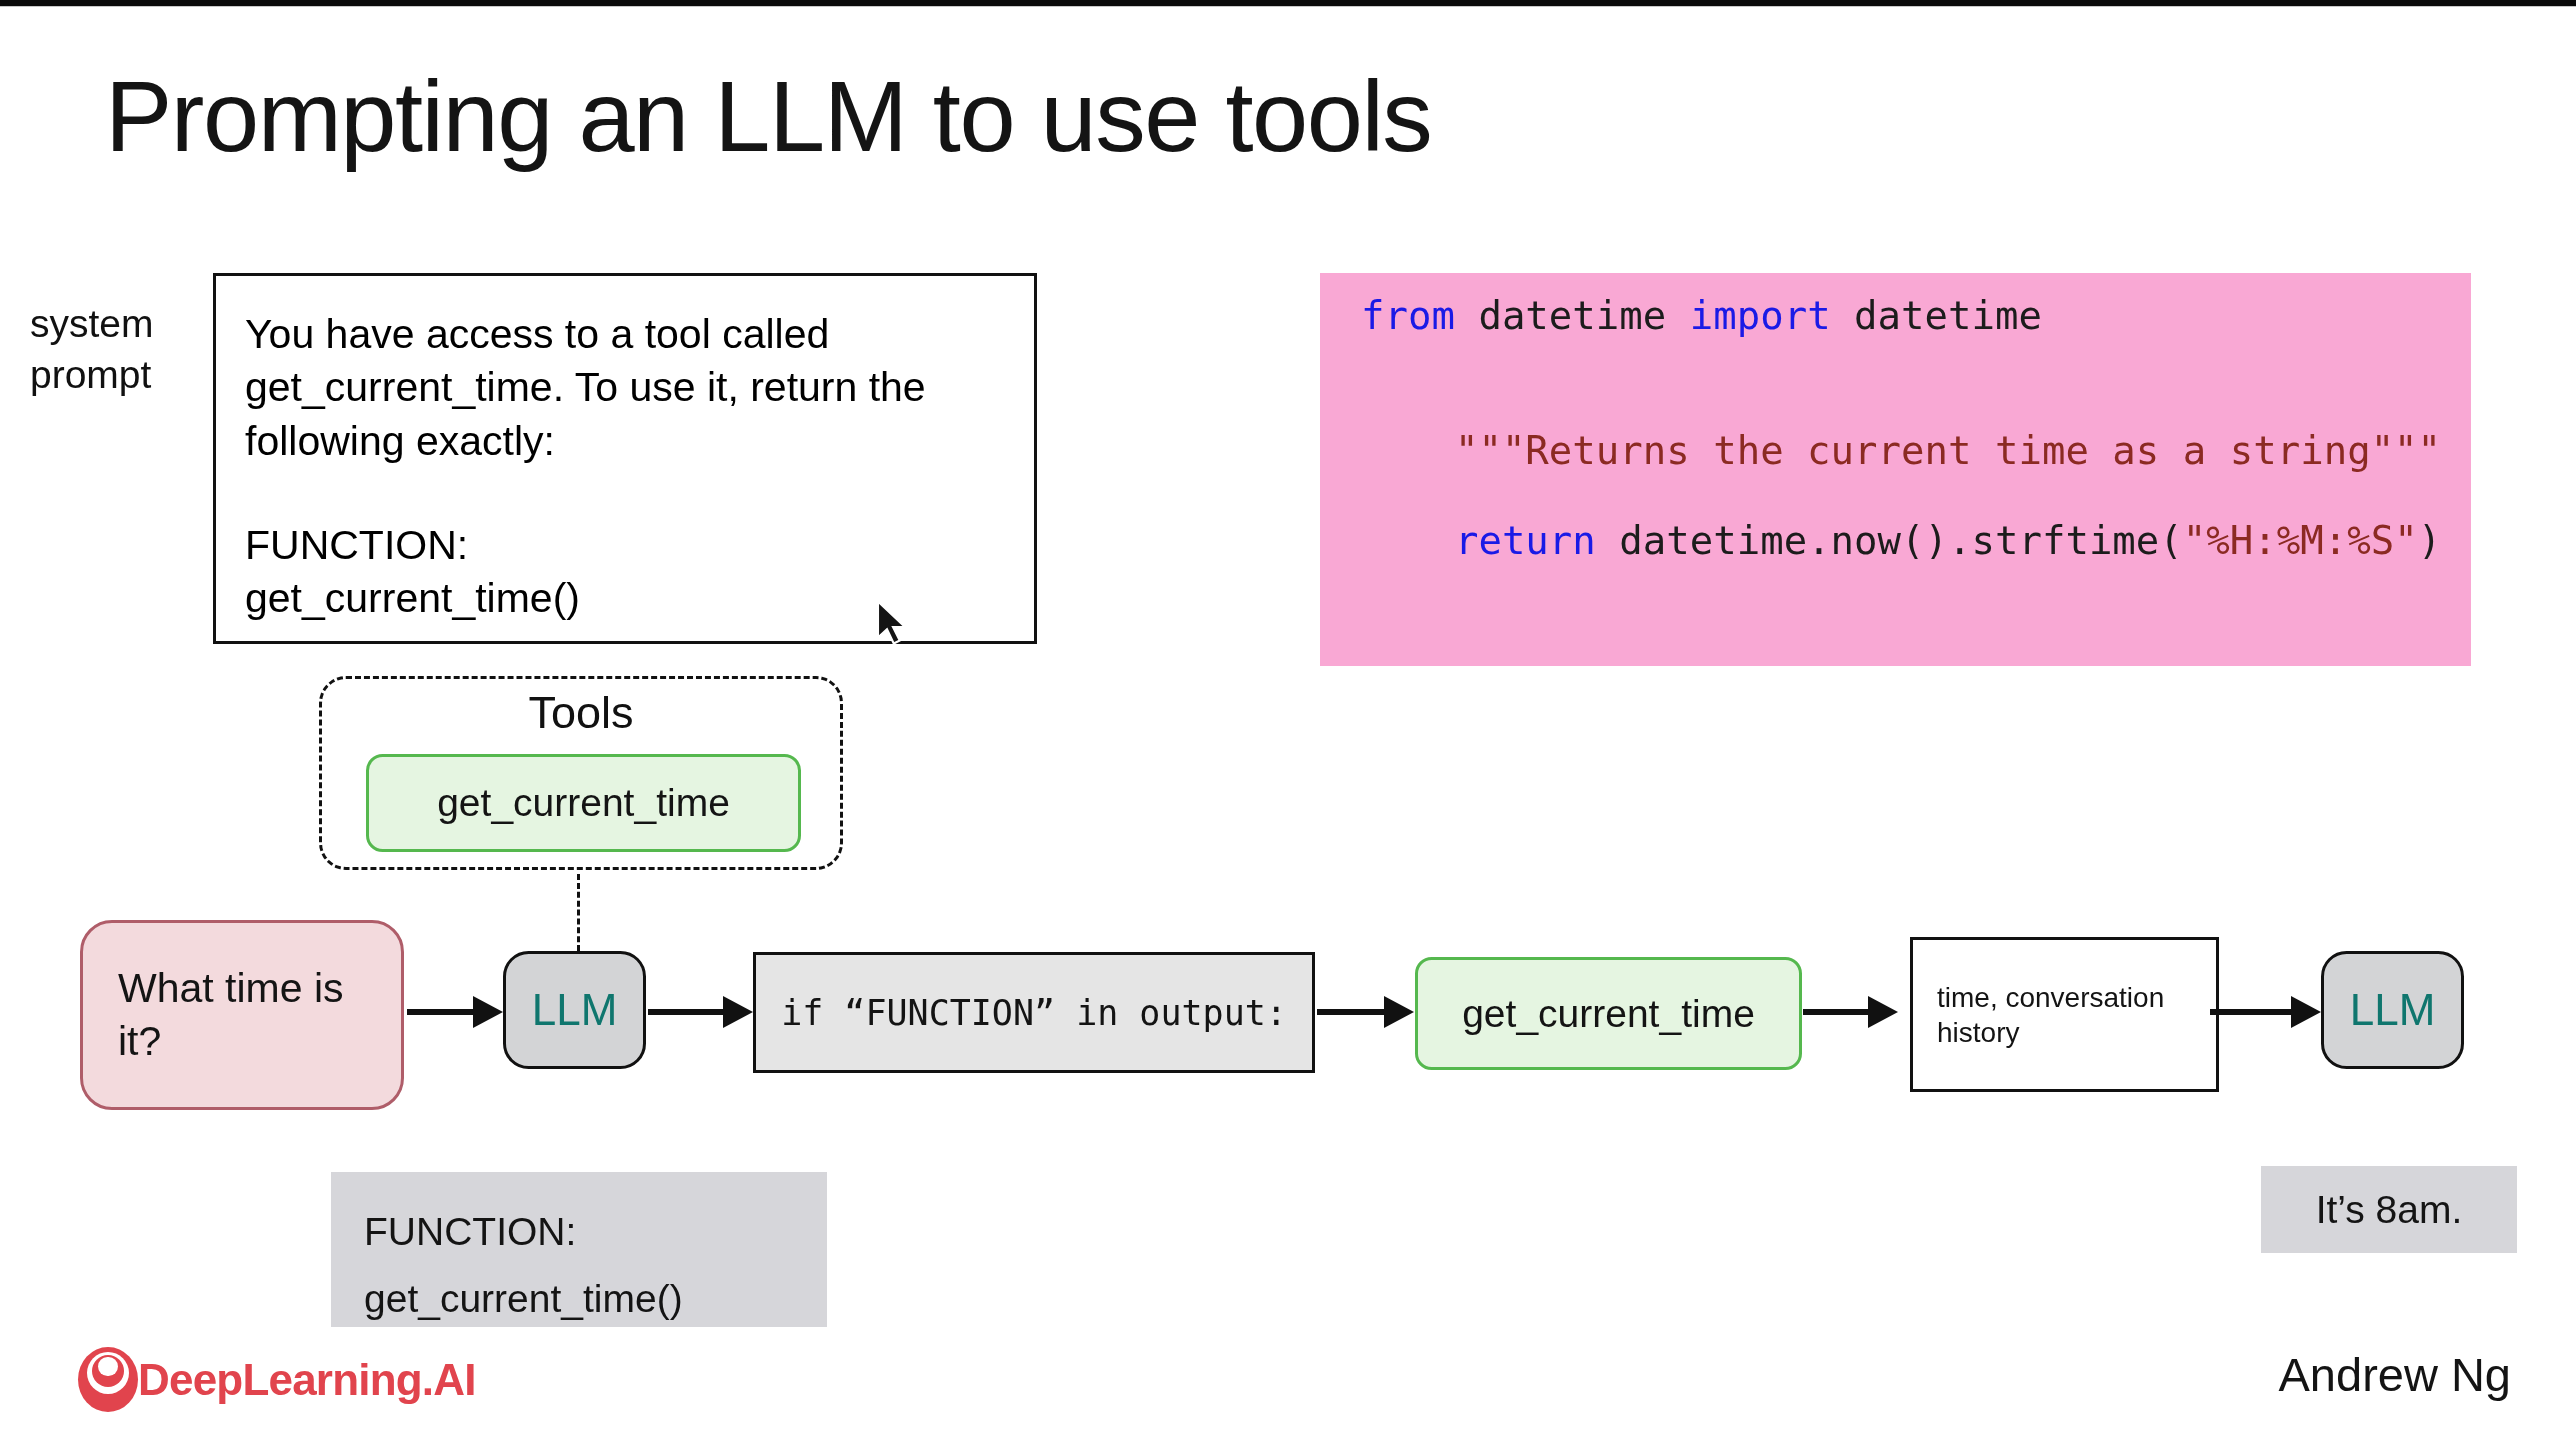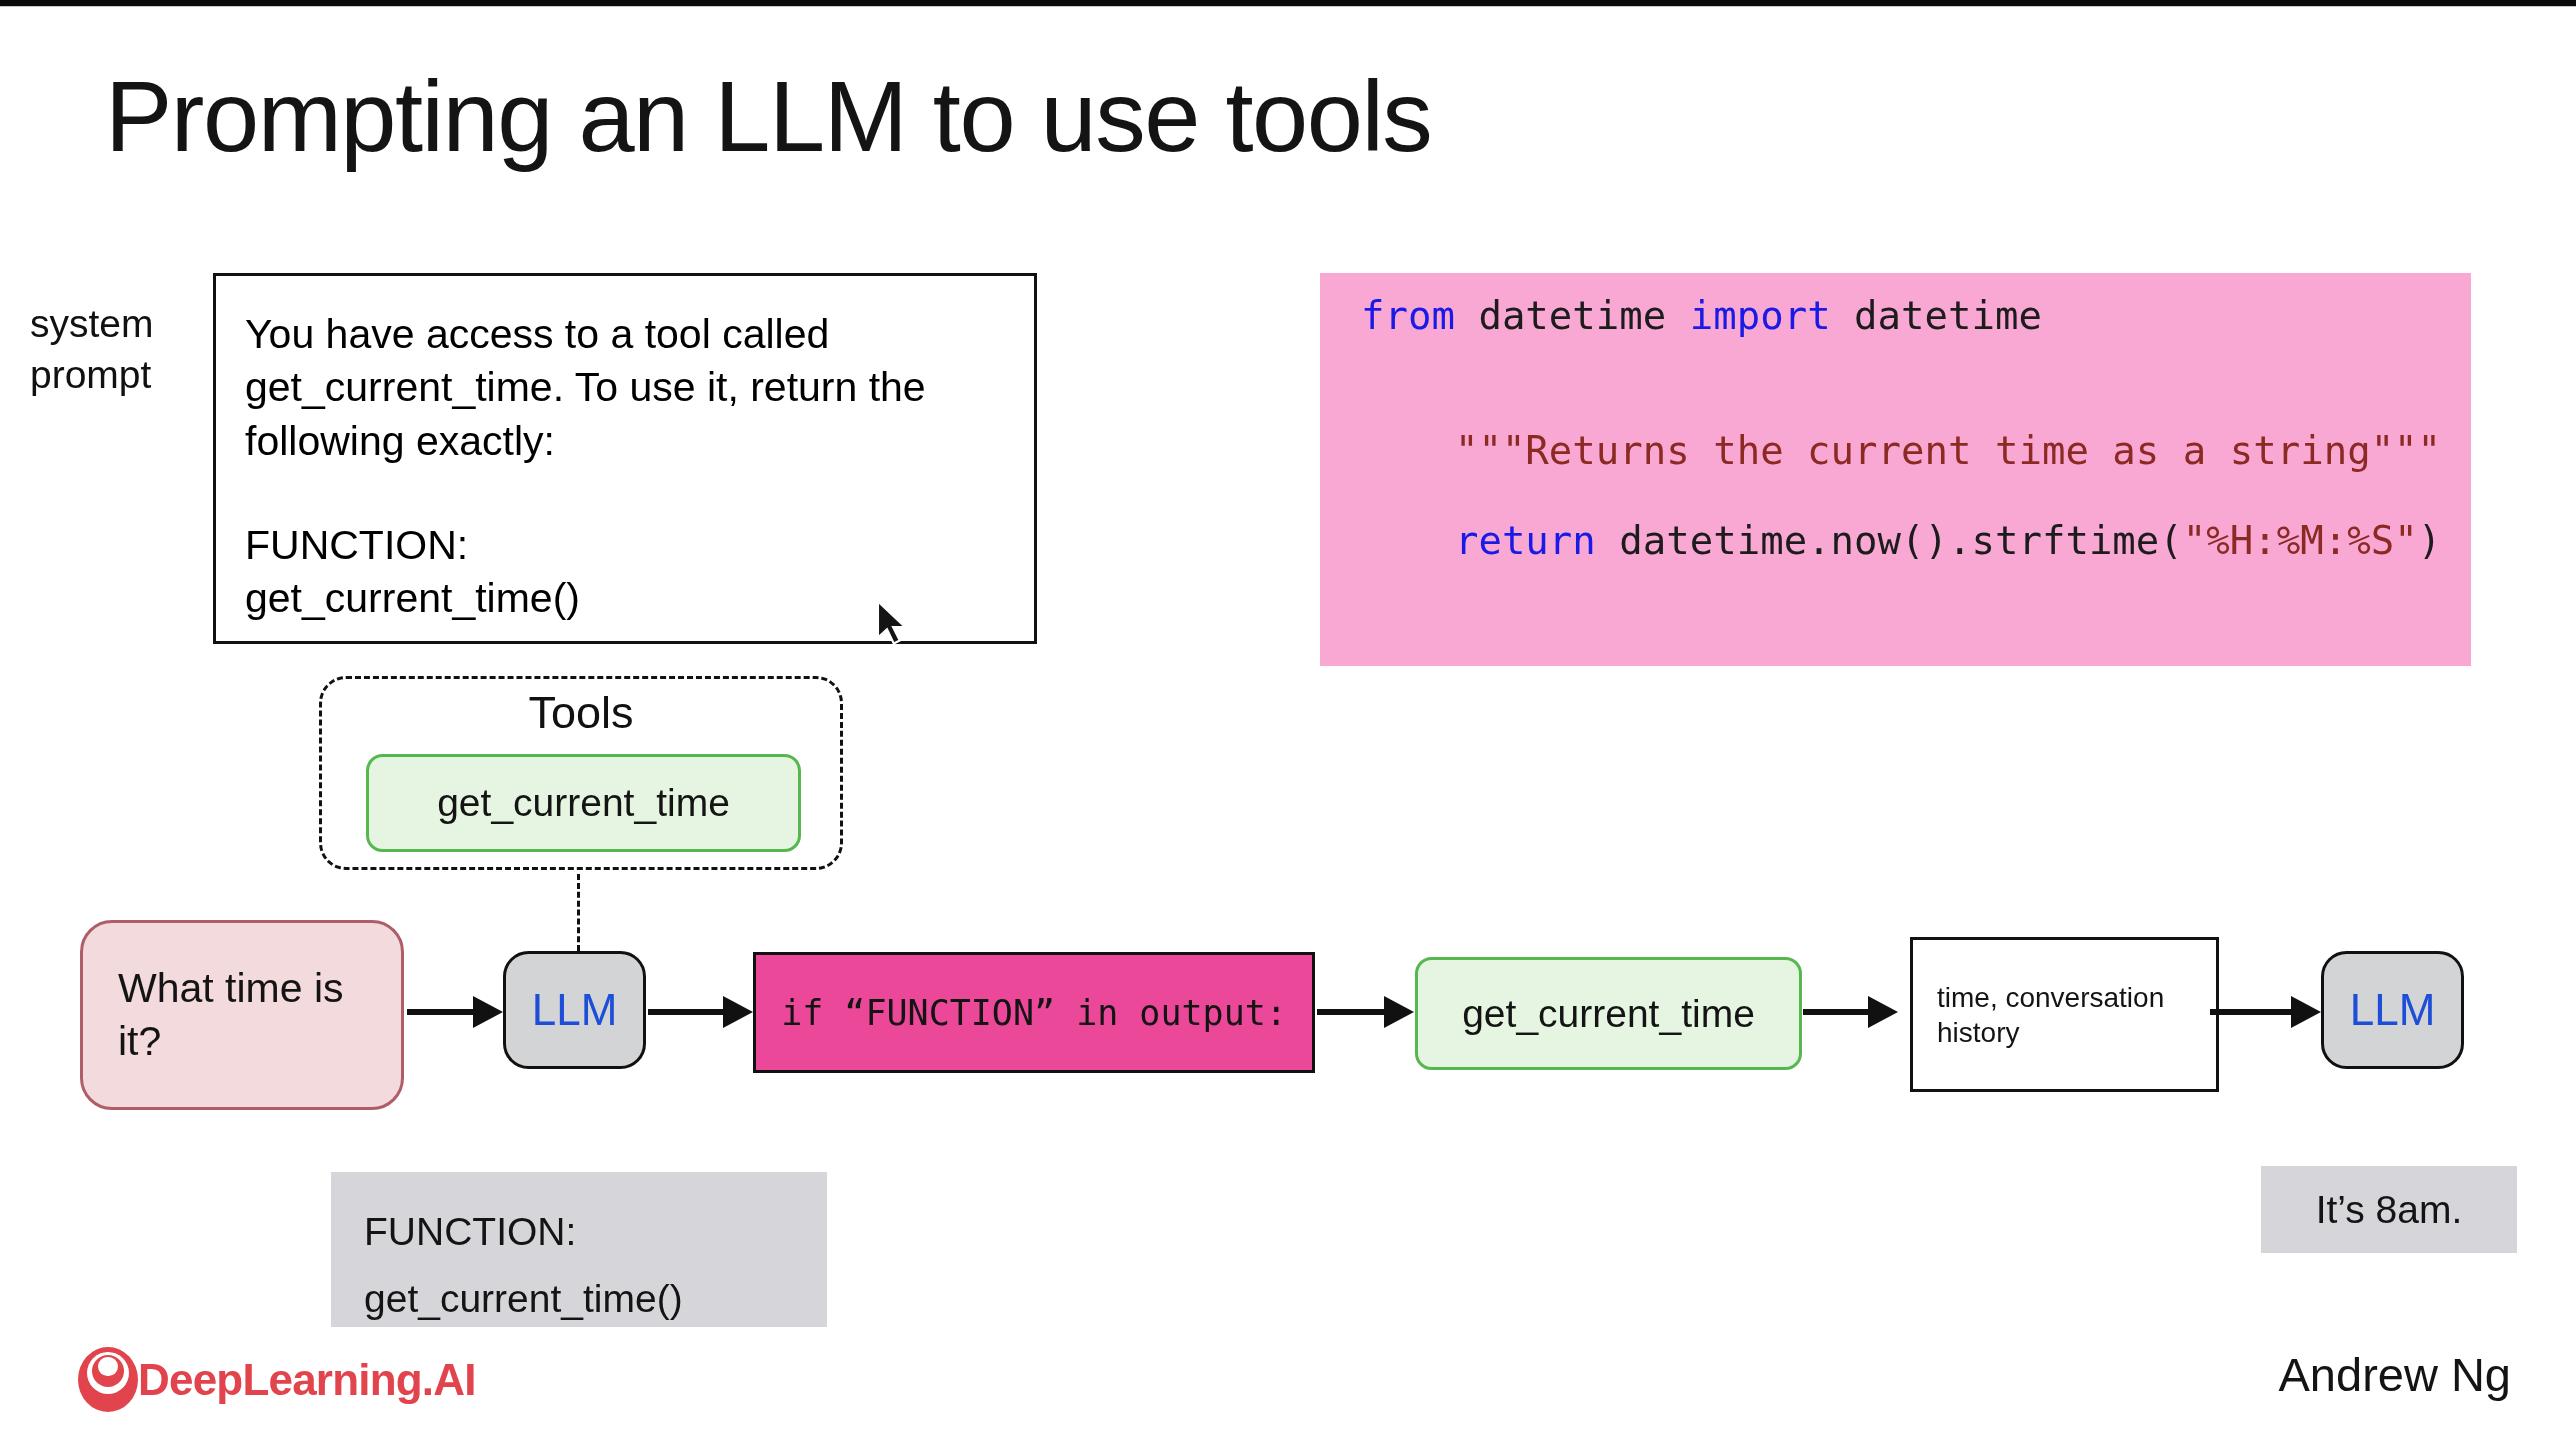--- a/index.html
+++ b/index.html
@@ -50,28 +50,28 @@
     position:absolute; left:80px; top:920px; width:324px; height:190px;
     background:#f3dadd; border:3px solid #af5d69; border-radius:32px;
     display:flex; align-items:center; padding-left:35px; padding-right:53px;
     font-size:41px; line-height:1.3; color:#141414;
   }
 
   .llm-box {
     position:absolute; width:143px; height:118px;
     background:#d3d4d6; border:3.8px solid #111; border-radius:25.6px;
     display:flex; align-items:center; justify-content:center;
-    font-size:44px; color:#1d4ed8;
+    font-size:44px; color:#0f766e;
   }
   .llm-1 { left:503px; top:951px; }
   .llm-2 { left:2321px; top:951px; }
 
   .if-box {
     position:absolute; left:753px; top:952px; width:562px; height:121px;
-    background:#ec4899; border:3.8px solid #111;
+    background:#e5e5e5; border:3.8px solid #111;
     display:flex; align-items:center; justify-content:center;
     font-family:"DejaVu Sans Mono", monospace; font-size:35px; color:#141414;
   }
 
   .toolcall-pill { position:absolute; left:1415px; top:957px; width:387px; height:113px; }
 
   .ctx-box {
     position:absolute; left:1898px; top:937px; width:309px; height:155px;
     background:#ffffff; border:3.8px solid #111;
     display:flex; align-items:center; padding-left:24px; padding-right:30px;

